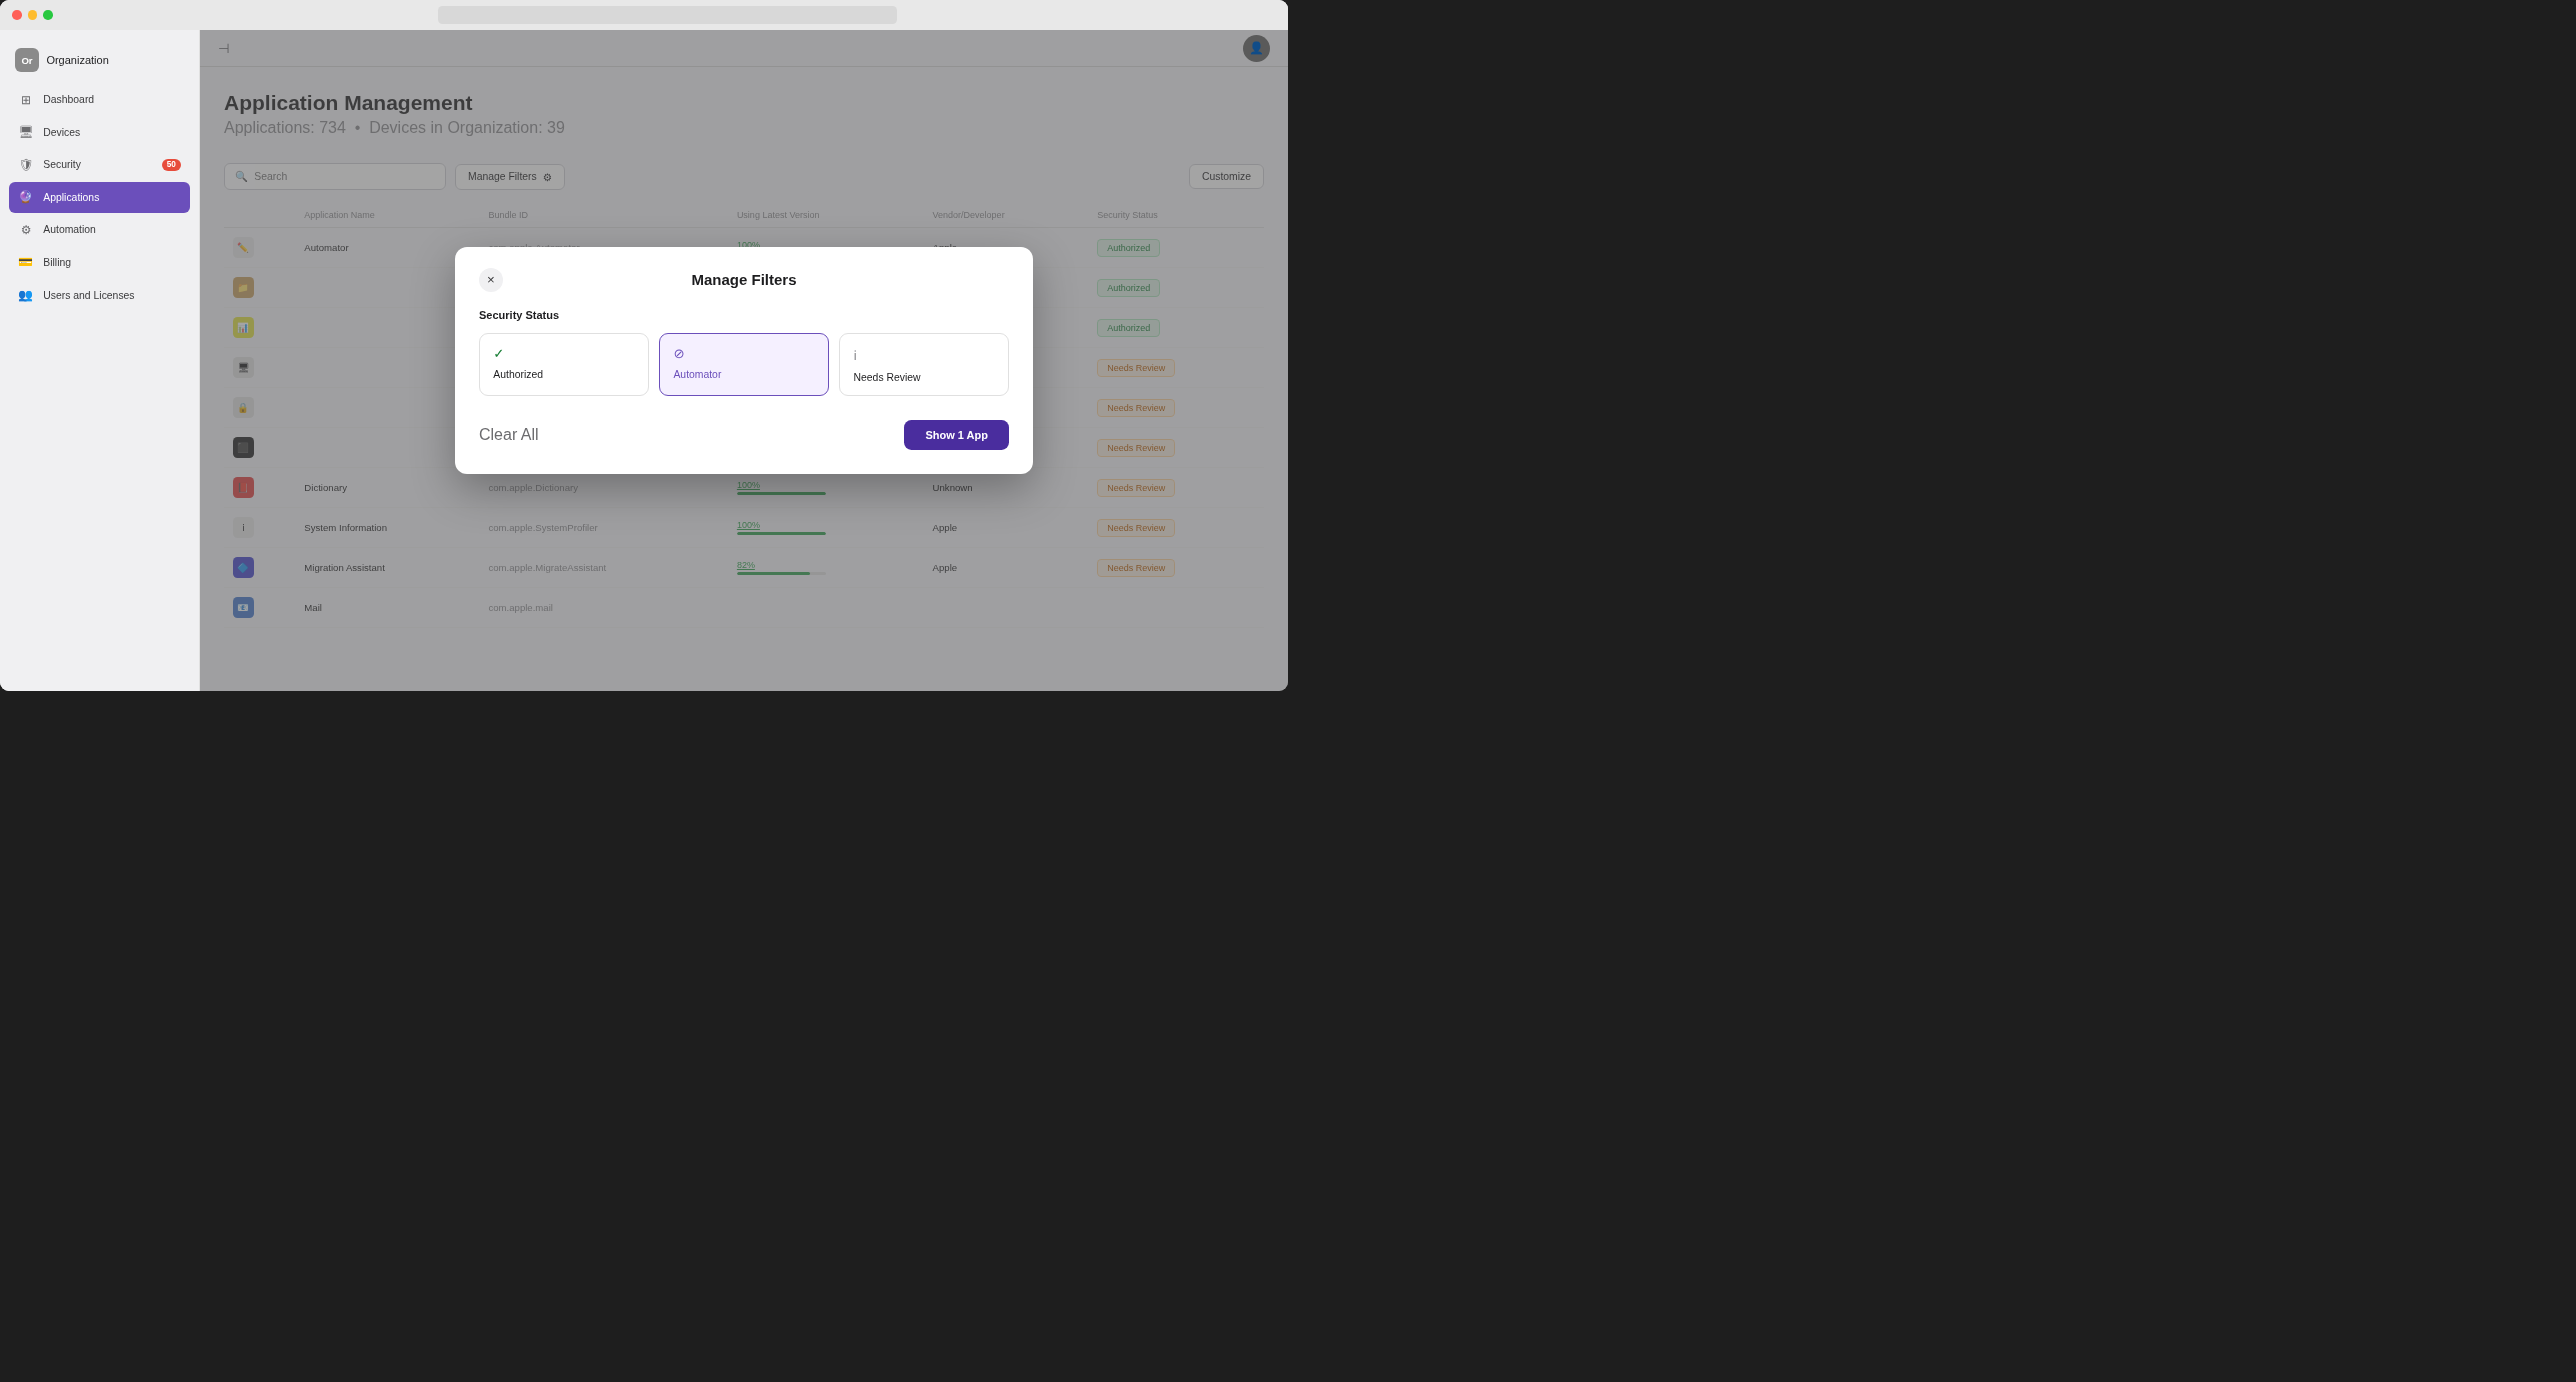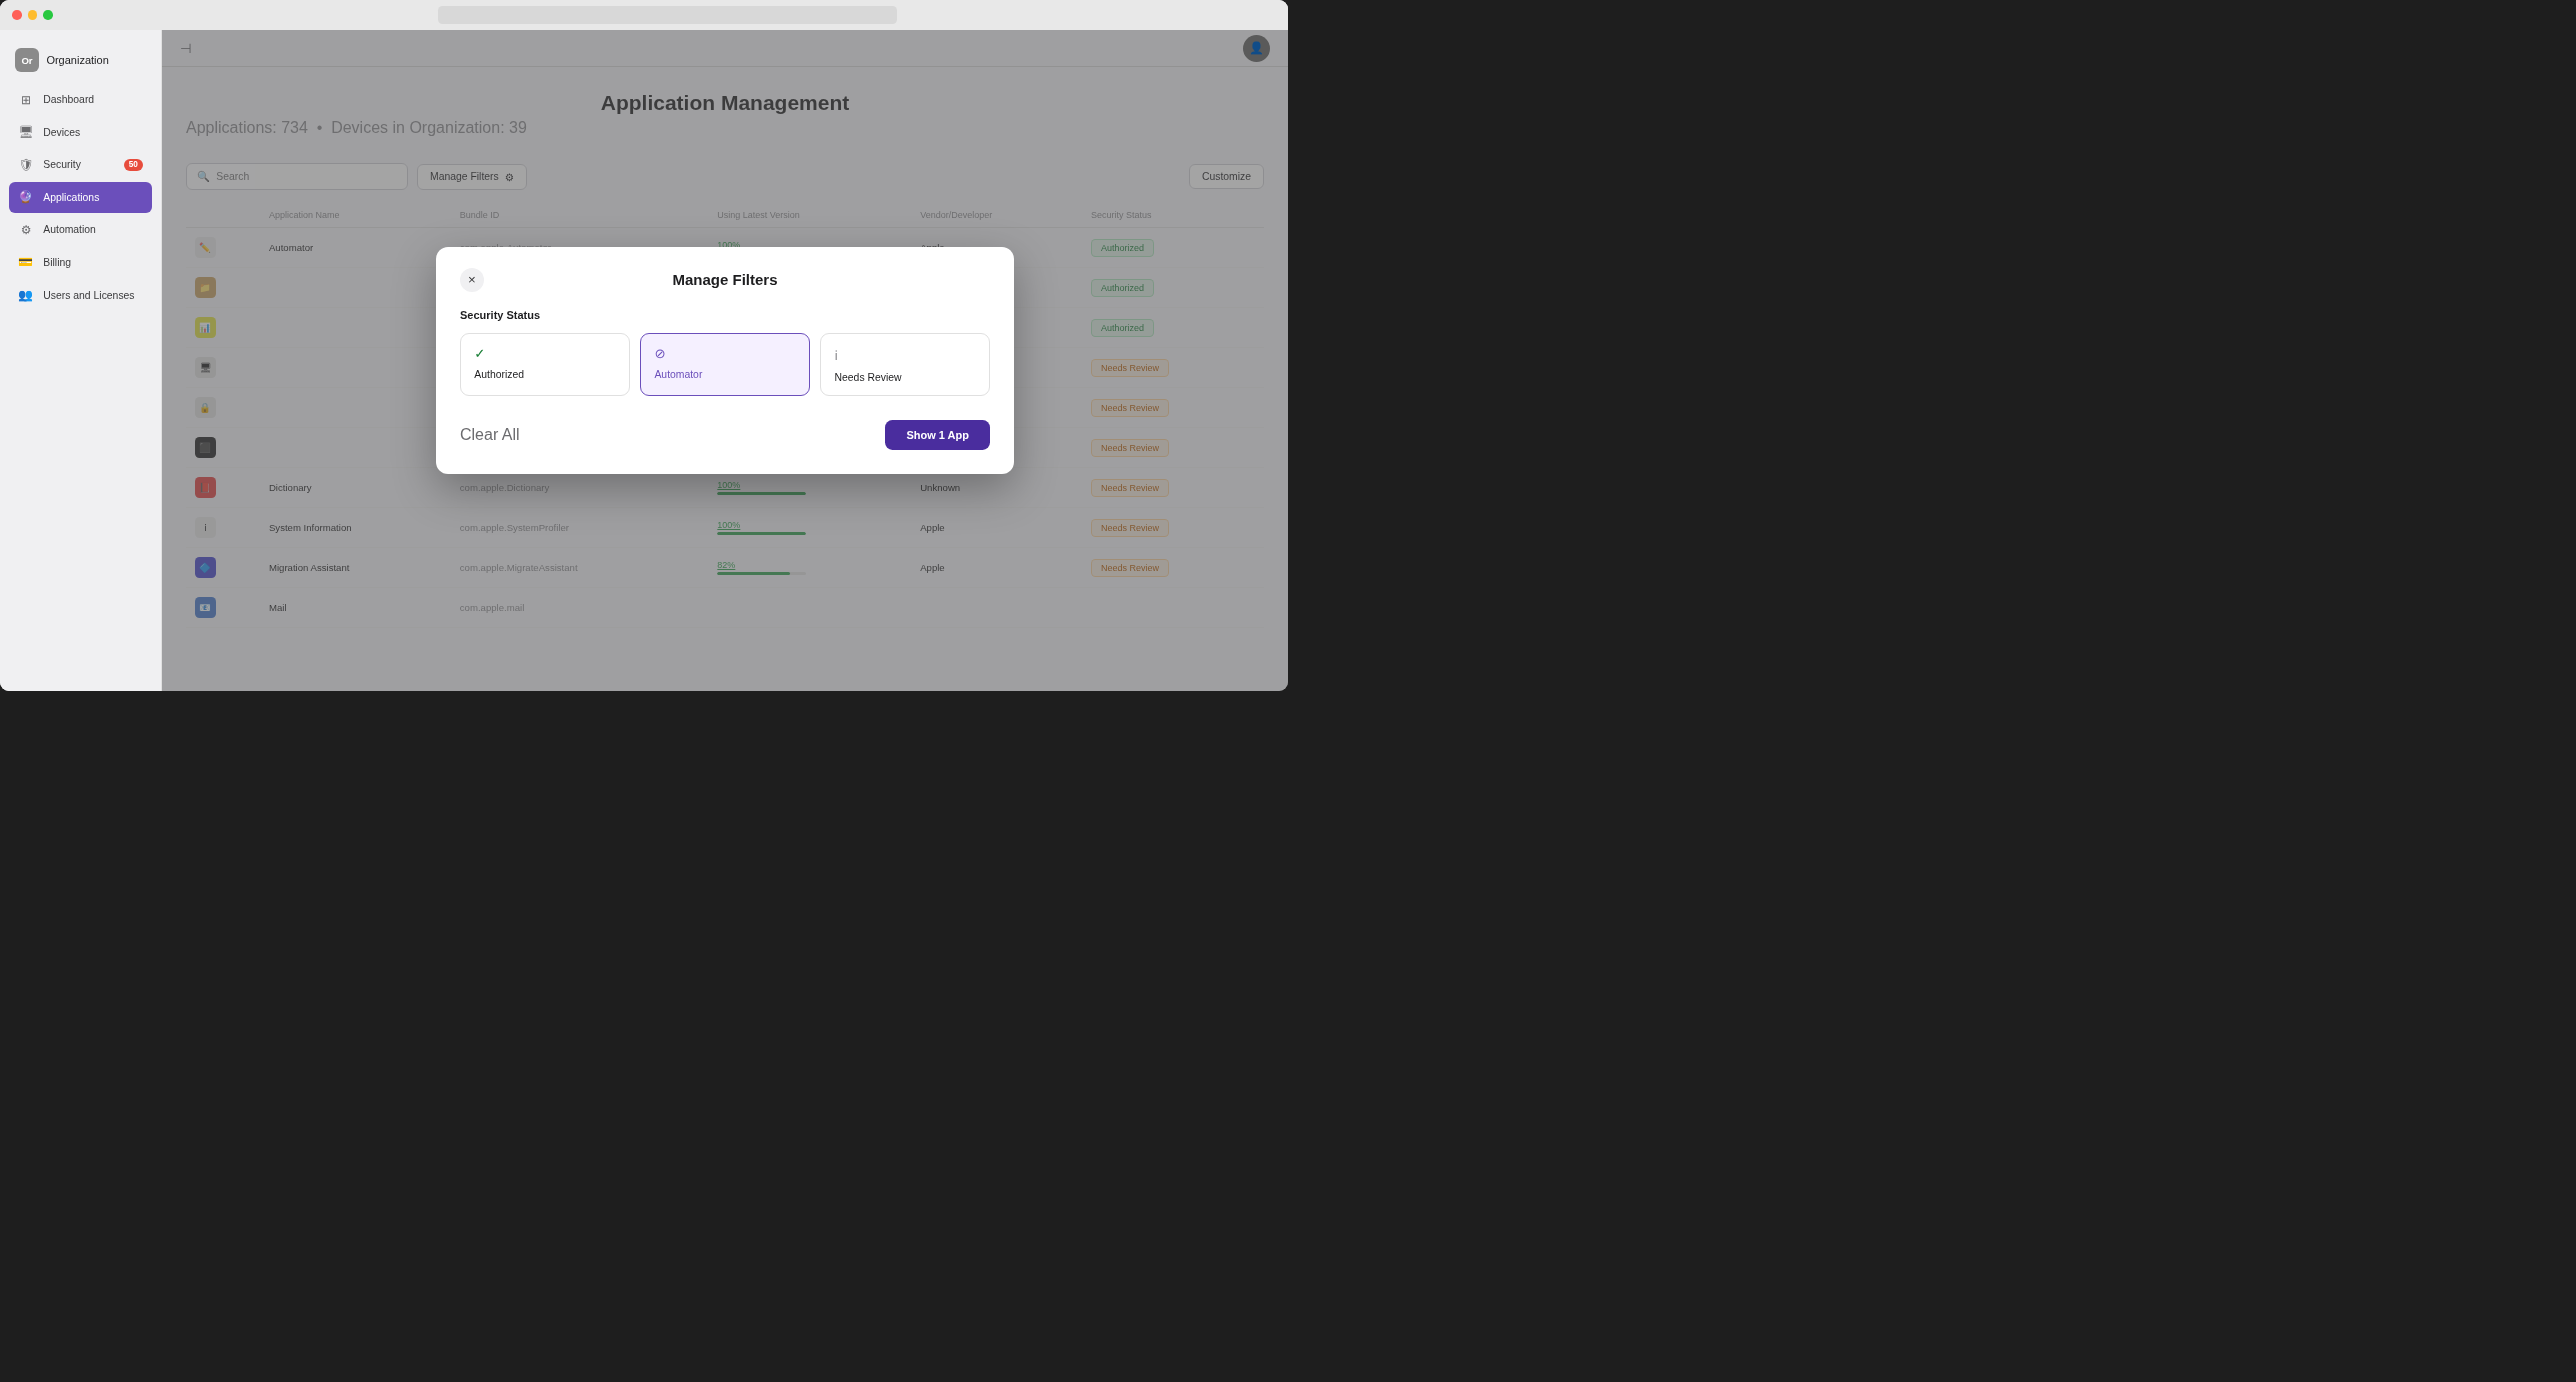--- a/index.html
+++ b/index.html
@@ -54,21 +54,21 @@
 
     
     .app-layout {
       display: flex;
       flex: 1;
       overflow: hidden;
     }
 
     
     .sidebar {
-      width: 162px;
+      width: 200px;
       background: #f0f0f2;
       border-right: 0.7px solid #e0e0e0;
       display: flex;
       flex-direction: column;
       padding: 12px 0;
       flex-shrink: 0;
     }
 
     .org-header {
       display: flex;
@@ -194,21 +194,20 @@
       overflow-y: auto;
       padding: 24px 24px 0;
       position: relative;
     }
 
     .page-title {
       font-size: 21px;
       font-weight: 700;
       color: #1d1d1f;
       margin-bottom: 4.4px;
-      text-align: center;
     }
 
     .page-subtitle {
       font-size: 16px;
       color: #8a8a8e;
       margin-bottom: 26px;
     }
 
     .dot-separator {
       margin: 0 4.4px;

